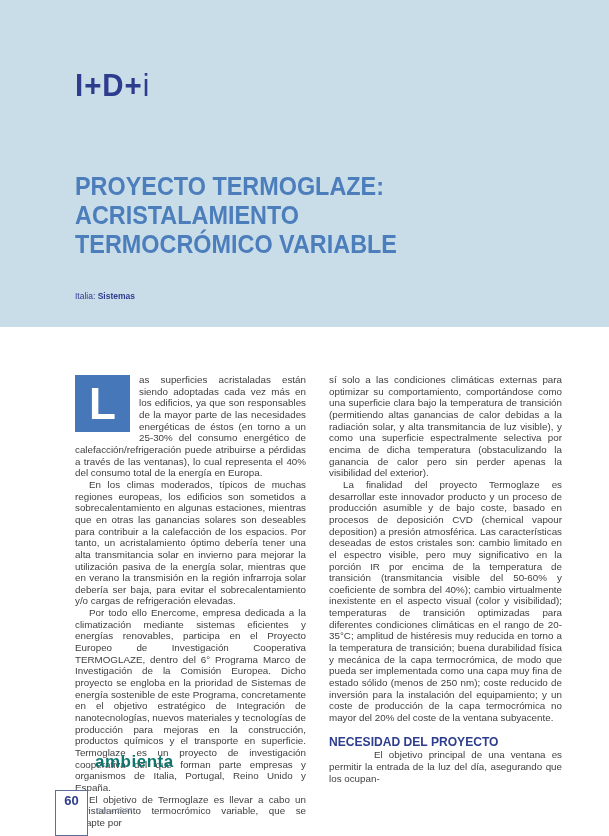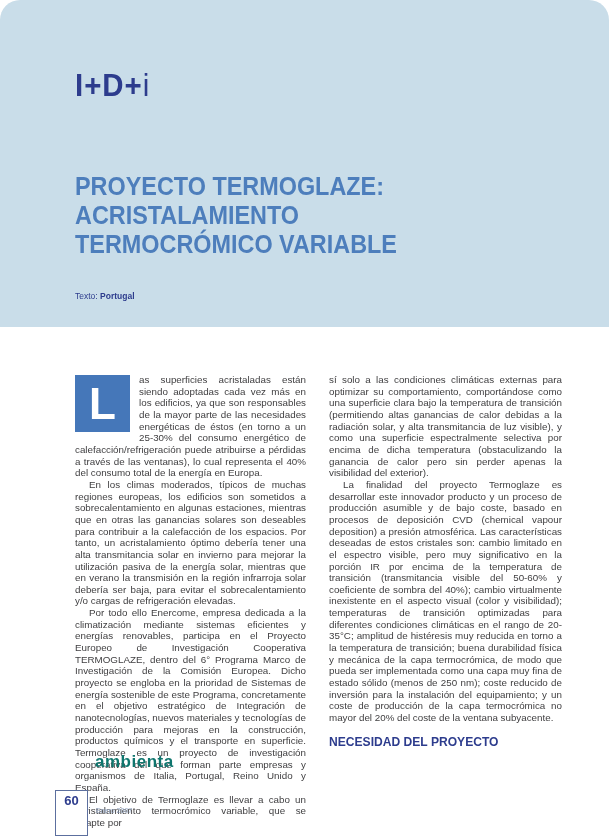--- a/index.html
+++ b/index.html
@@ -1,20 +1,19 @@
 <!DOCTYPE html>
 <html lang="es"><head>
 <meta charset="utf-8">
 <style>
   html,body{margin:0;padding:0;}
   .page{
     position:relative; width:609px; height:836px;
     background:#ffffff; overflow:hidden;
     font-family:"Liberation Sans", sans-serif;
-    border-radius:20px;
     -webkit-font-smoothing:antialiased;
   }
   .blue-band{
     position:absolute; top:0; left:0; width:609px; height:327px;
     background:#c9dde9;
   }
   .kicker{
     position:absolute; left:75px; top:68px;
     font-size:31px; font-weight:bold; color:#2d3c8d;
     letter-spacing:1px; white-space:nowrap;
@@ -84,37 +83,38 @@
     <span>I+D+</span><span class="light">i</span>
   </div>
 
   <div class="title">
     <div>PROYECTO TERMOGLAZE:</div>
     <div>ACRISTALAMIENTO</div>
     <div>TERMOCRÓMICO VARIABLE</div>
   </div>
 
   <div class="byline">
-    <span>Texto:</span>
-    <span class="value">Portugal</span>
+    <span>Italia:</span>
+    <span class="value">Sistemas</span>
   </div>
 
   <div class="col col-left">
     <p class="body-p">
       <span class="dropcap">L</span><span>as superficies acristaladas están siendo adoptadas cada vez más en los edificios, ya que son responsables de la mayor parte de las necesidades energéticas de éstos (en torno a un 25-30% del consumo energético de calefacción/refrigeración puede atribuirse a pérdidas a través de las ventanas), lo cual representa el 40% del consumo total de la energía en Europa.</span>
     </p>
     <p class="body-p indent"><span>En los climas moderados, típicos de muchas regiones europeas, los edificios son sometidos a sobrecalentamiento en algunas estaciones, mientras que en otras las ganancias solares son deseables para contribuir a la calefacción de los espacios. Por tanto, un acristalamiento óptimo debería tener una alta transmitancia solar en invierno para mejorar la utilización pasiva de la energía solar, mientras que en verano la transmisión en la región infrarroja solar debería ser baja, para evitar el sobrecalentamiento y/o cargas de refrigeración elevadas.</span></p>
     <p class="body-p indent"><span>Por todo ello Enercome, empresa dedicada a la climatización mediante sistemas eficientes y energías renovables, participa en el Proyecto Europeo de Investigación Cooperativa TERMOGLAZE, dentro del 6° Programa Marco de Investigación de la Comisión Europea. Dicho proyecto se engloba en la prioridad de Sistemas de energía sostenible de este Programa, concretamente en el objetivo estratégico de Integración de nanotecnologías, nuevos materiales y tecnologías de producción para mejoras en la construcción, productos químicos y el transporte en superficie. Termoglaze es un proyecto de investigación cooperativa del que forman parte empresas y organismos de Italia, Portugal, Reino Unido y España.</span></p>
     <p class="body-p indent"><span>El objetivo de Termoglaze es llevar a cabo un acristalamiento termocrómico variable, que se adapte por</span></p>
   </div>
 
   <div class="col col-right">
     <p class="body-p"><span>sí solo a las condiciones climáticas externas para optimizar su comportamiento, comportándose como una superficie clara bajo la temperatura de transición (permitiendo altas ganancias de calor debidas a la radiación solar, y alta transmitancia de luz visible), y como una superficie espectralmente selectiva por encima de dicha temperatura (obstaculizando la ganancia de calor pero sin perder apenas la visibilidad del exterior).</span></p>
     <p class="body-p indent"><span>La finalidad del proyecto Termoglaze es desarrollar este innovador producto y un proceso de producción asumible y de bajo coste, basado en procesos de deposición CVD (chemical vapour deposition) a presión atmosférica. Las características deseadas de estos cristales son: cambio limitado en el espectro visible, pero muy significativo en la porción IR por encima de la temperatura de transición (transmitancia visible del 50-60% y coeficiente de sombra del 40%); cambio virtualmente inexistente en el aspecto visual (color y visibilidad); temperaturas de transición optimizadas para diferentes condiciones climáticas en el rango de 20-35°C; amplitud de histéresis muy reducida en torno a la temperatura de transición; buena durabilidad física y mecánica de la capa termocrómica, de modo que pueda ser implementada como una capa muy fina de estado sólido (menos de 250 nm); coste reducido de inversión para la instalación del equipamiento; y un coste de producción de la capa termocrómica no mayor del 20% del coste de la ventana subyacente.</span></p>
     <h2 class="section-heading">NECESIDAD DEL PROYECTO</h2>
+    <p class="body-p big-indent"><span>El objetivo principal de una ventana es permitir la entrada de la luz del día, asegurando que los ocupan-</span></p>
   </div>
 
   <div class="page-num-box">
     <div class="page-num">60</div>
   </div>
   <div class="mag-name">ambienta</div>
   <div class="issue">Enero 2007</div>
 
 </div>
 

